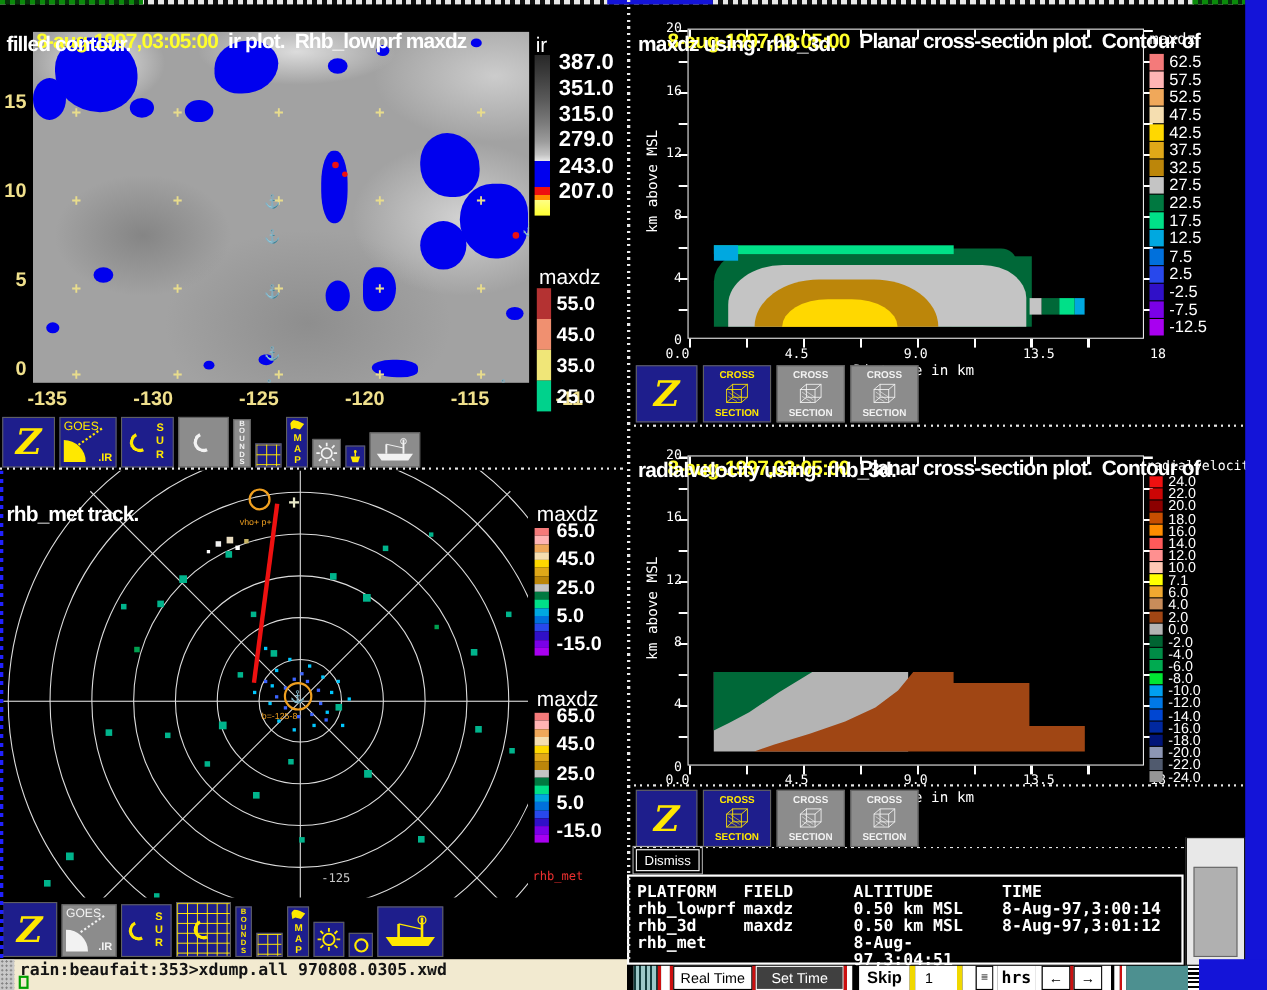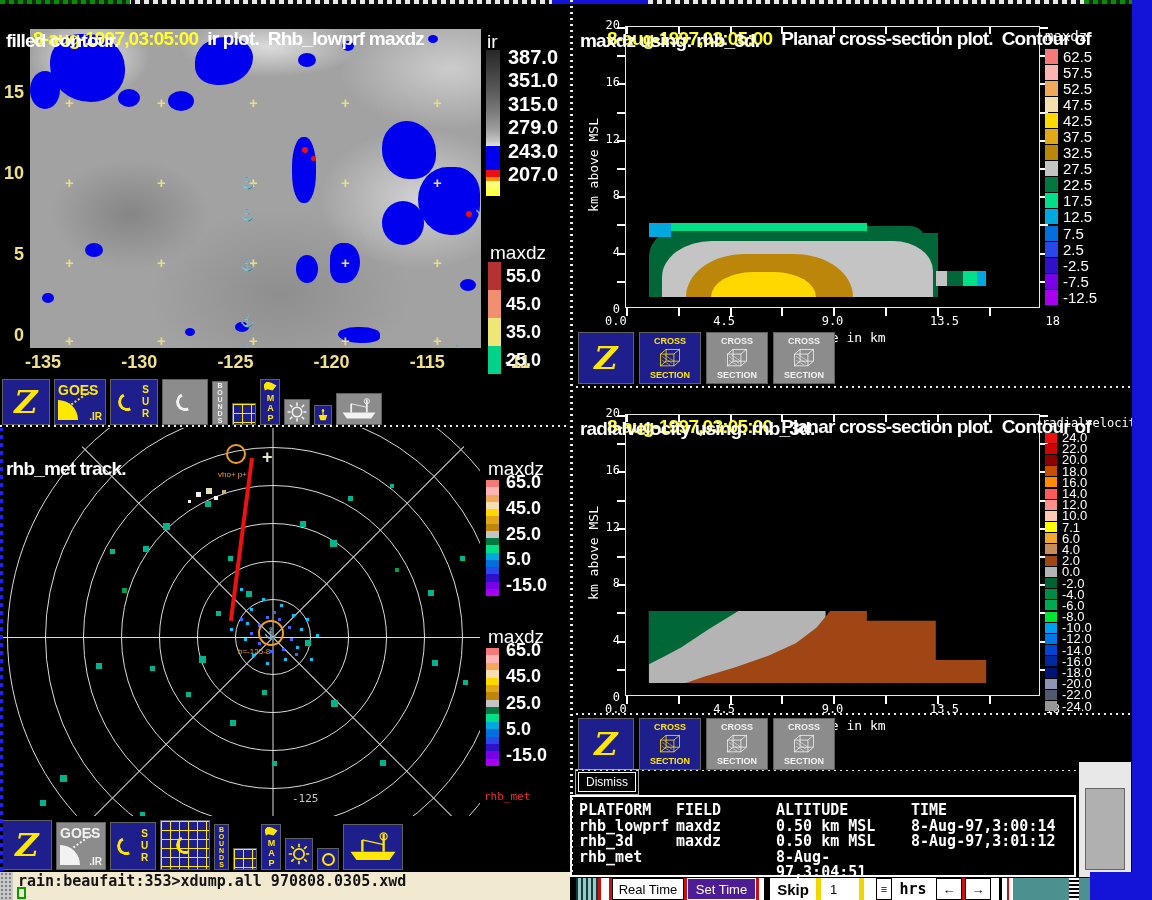--- a/index.html
+++ b/index.html
@@ -45,21 +45,21 @@
   .buoy-marker::before{content:"⚓"}
   
   .icon-btn{position:relative;background:#1e1e8c;color:#ffe800;border:1px solid #606060;
             display:flex;align-items:center;justify-content:center;flex:none;overflow:hidden}
   .icon-btn.gray{background:#8c8c8c;color:#f2f2f2}
   .zglyph{font-family:"DejaVu Serif",serif;font-style:italic;font-weight:bold;font-size:32px;line-height:1}
   .vtext{writing-mode:vertical-lr;text-orientation:upright;font-weight:bold;line-height:1;letter-spacing:1px}
   .qdisc{position:absolute;left:3px;bottom:4px;width:20px;height:20px;background:currentColor;
          clip-path:circle(20px at 0 100%)}
   .beam{position:absolute;left:14px;top:16px;width:26px;border-top:2px dotted currentColor;transform:rotate(-35deg)}
-  .goes-word{position:absolute;left:3px;top:2px;font-size:14px;font-weight:bold}
+  .goes-word{position:absolute;left:3px;top:2px;font-size:11px;font-weight:normal}
   .ir-word{position:absolute;right:3px;bottom:2px;font-size:10px;font-weight:bold}
   .dish{width:18px;height:18px;border:3px solid transparent;border-bottom-color:currentColor;
         border-left-color:currentColor;border-radius:50%;transform:rotate(20deg)}
   .grid-y{background-image:linear-gradient(#ffe800 1px,transparent 1px),linear-gradient(90deg,#ffe800 1px,transparent 1px);background-size:9px 9px}
   .grid-w{background-image:linear-gradient(#f2f2f2 1px,transparent 1px),linear-gradient(90deg,#f2f2f2 1px,transparent 1px);background-size:9px 9px}
   .map-blob{width:13px;height:9px;background:currentColor;
             clip-path:polygon(0 40%,25% 0,60% 15%,100% 45%,70% 100%,30% 85%,10% 100%)}
   .cross-btn{flex-direction:column;gap:1px;font-size:9px;font-weight:bold}
   .circle-glyph{width:13px;height:13px;border:2px solid currentColor;border-radius:50%}
   
@@ -804,21 +804,21 @@
     <div class="abs" style="left:17px;top:15px;width:9px;height:12px;border:2px solid #00a000"></div>
   </div>
 
   <div class="abs tb" style="left:576px;top:878px;width:514px">
     <div class="tb-seg" style="width:22px;background:repeating-linear-gradient(90deg,#123c3c 0 2px,#9cc8c8 2px 5px)"></div>
     <div class="tb-seg" style="width:3px;background:#cc1010"></div>
     <div class="tb-seg" style="width:8px;background:#fff"></div>
     <div class="tb-seg" style="width:3px;background:#cc1010"></div>
     <div class="tb-btn" style="width:72px">Real Time</div>
     <div class="tb-seg" style="width:3px;background:#cc1010"></div>
-    <div class="tb-btn" style="width:69px;background:#4c1d95;color:#fff;border-color:#fff">Set Time</div>
+    <div class="tb-btn" style="width:80px;background:#404040;color:#fff;border-color:#fff">Set Time</div>
     <div class="tb-seg" style="width:3px;background:#cc1010"></div>
     <div class="tb-seg" style="width:5px;background:#fff"></div>
     <div class="tb-seg" style="width:6px;background:#000"></div>
     <div class="tb-btn" style="width:46px;font-weight:bold;font-size:15px;border:none">Skip</div>
     <div class="tb-seg" style="width:5px;background:#f0d800"></div>
     <div class="tb-btn" style="width:38px;border:none;justify-content:flex-start;padding-left:9px">1</div>
     <div class="tb-seg" style="width:5px;background:#f0d800"></div>
     <div class="tb-seg" style="width:12px;background:#fff"></div>
     <div class="tb-btn" style="width:16px;font-size:11px">≡</div>
     <div class="tb-seg" style="width:4px;background:#fff"></div>

